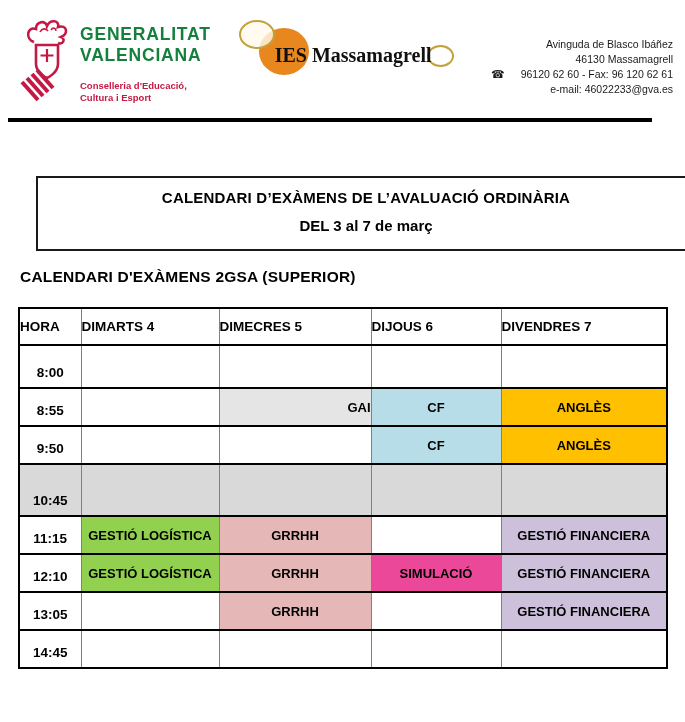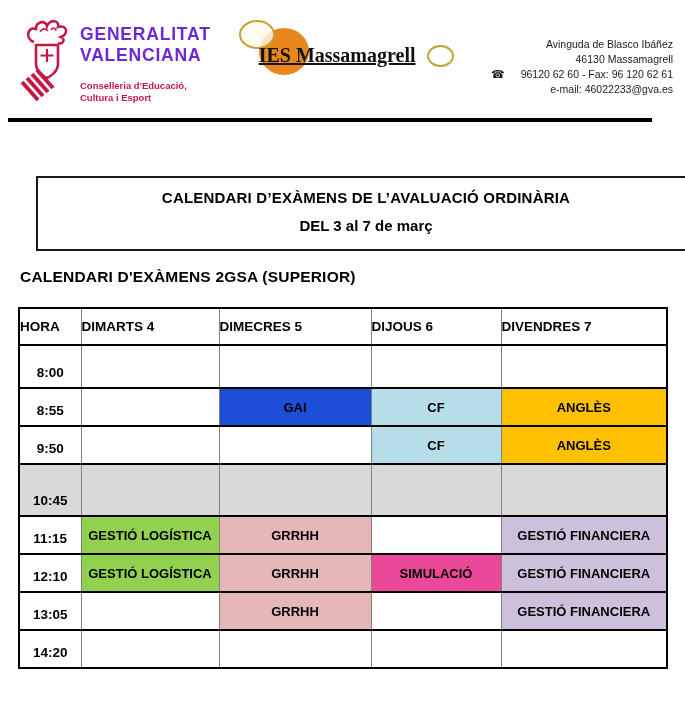--- a/index.html
+++ b/index.html
@@ -17,44 +17,44 @@
     display: flex;
     align-items: flex-start;
     padding: 14px 12px 0 20px;
     height: 104px;
   }
   .gv-logo { display: flex; align-items: flex-start; }
   .gv-emblem { width: 52px; height: 88px; margin-top: 4px; }
   .gv-textblock { margin-left: 8px; margin-top: 10px; }
   .gv-name {
     font-size: 17.5px; font-weight: bold; letter-spacing: 0.8px;
-    line-height: 21px; color: #6d28d9;
+    line-height: 21px; color: #15803d;
   }
   .gv-dept {
     margin-top: 14px; font-size: 9.5px; font-weight: bold;
     line-height: 12px; color: #C41944;
   }
 
   .ies-logo { position: relative; width: 225px; height: 95px; margin-left: 28px; flex: 0 0 auto; }
   .ies-circle {
     position: absolute; left: 20px; top: 14px;
     width: 50px; height: 47px; border-radius: 50%;
     background: #E8871D;
   }
   .ies-ellipse-1 {
     position: absolute; left: 0px; top: 6px;
     width: 36px; height: 29px; border-radius: 50%;
     border: 2px solid #C2A239;
     background: rgba(255, 250, 238, 0.8);
   }
   .ies-name {
-    position: absolute; left: 20px; top: 30px;
+    position: absolute; left: 36px; top: 30px;
     font-family: "Liberation Serif", serif;
     font-weight: bold; font-size: 20px; color: #111;
-    white-space: nowrap; z-index: 2; text-decoration: underline;
+    white-space: nowrap; z-index: 2;
   }
   .ies-ellipse-2 {
     position: absolute; left: 188px; top: 31px;
     width: 27px; height: 22px; border-radius: 50%;
     border: 2px solid #C2A239; background: transparent;
   }
 
   .contact {
     margin-left: auto; text-align: right;
     font-size: 10.5px; line-height: 15px; color: #1a1a1a;
@@ -196,21 +196,21 @@
       <tr>
         <td class="time">8:00</td>
         <td class="exam"></td>
         <td class="exam"></td>
         <td class="exam"></td>
         <td class="exam"></td>
       </tr>
       <tr>
         <td class="time">8:55</td>
         <td class="exam"></td>
-        <td class="exam" style="background: #1d4ed8;">GAI</td>
+        <td class="exam" style="background: #e5e5e5; text-align: right;">GAI</td>
         <td class="exam" style="background: rgb(183, 222, 232);">CF</td>
         <td class="exam" style="background: rgb(255, 192, 0);">ANGLÈS</td>
       </tr>
       <tr>
         <td class="time">9:50</td>
         <td class="exam"></td>
         <td class="exam"></td>
         <td class="exam" style="background: rgb(183, 222, 232);">CF</td>
         <td class="exam" style="background: rgb(255, 192, 0);">ANGLÈS</td>
       </tr>
@@ -236,20 +236,20 @@
         <td class="exam" style="background: rgb(204, 192, 218);">GESTIÓ FINANCIERA</td>
       </tr>
       <tr>
         <td class="time">13:05</td>
         <td class="exam"></td>
         <td class="exam" style="background: rgb(229, 184, 183);">GRRHH</td>
         <td class="exam"></td>
         <td class="exam" style="background: rgb(204, 192, 218);">GESTIÓ FINANCIERA</td>
       </tr>
       <tr>
-        <td class="time">14:20</td>
+        <td class="time">14:45</td>
         <td class="exam"></td>
         <td class="exam"></td>
         <td class="exam"></td>
         <td class="exam"></td>
       </tr>
     </tbody>
 </table>
 
 </body></html>

